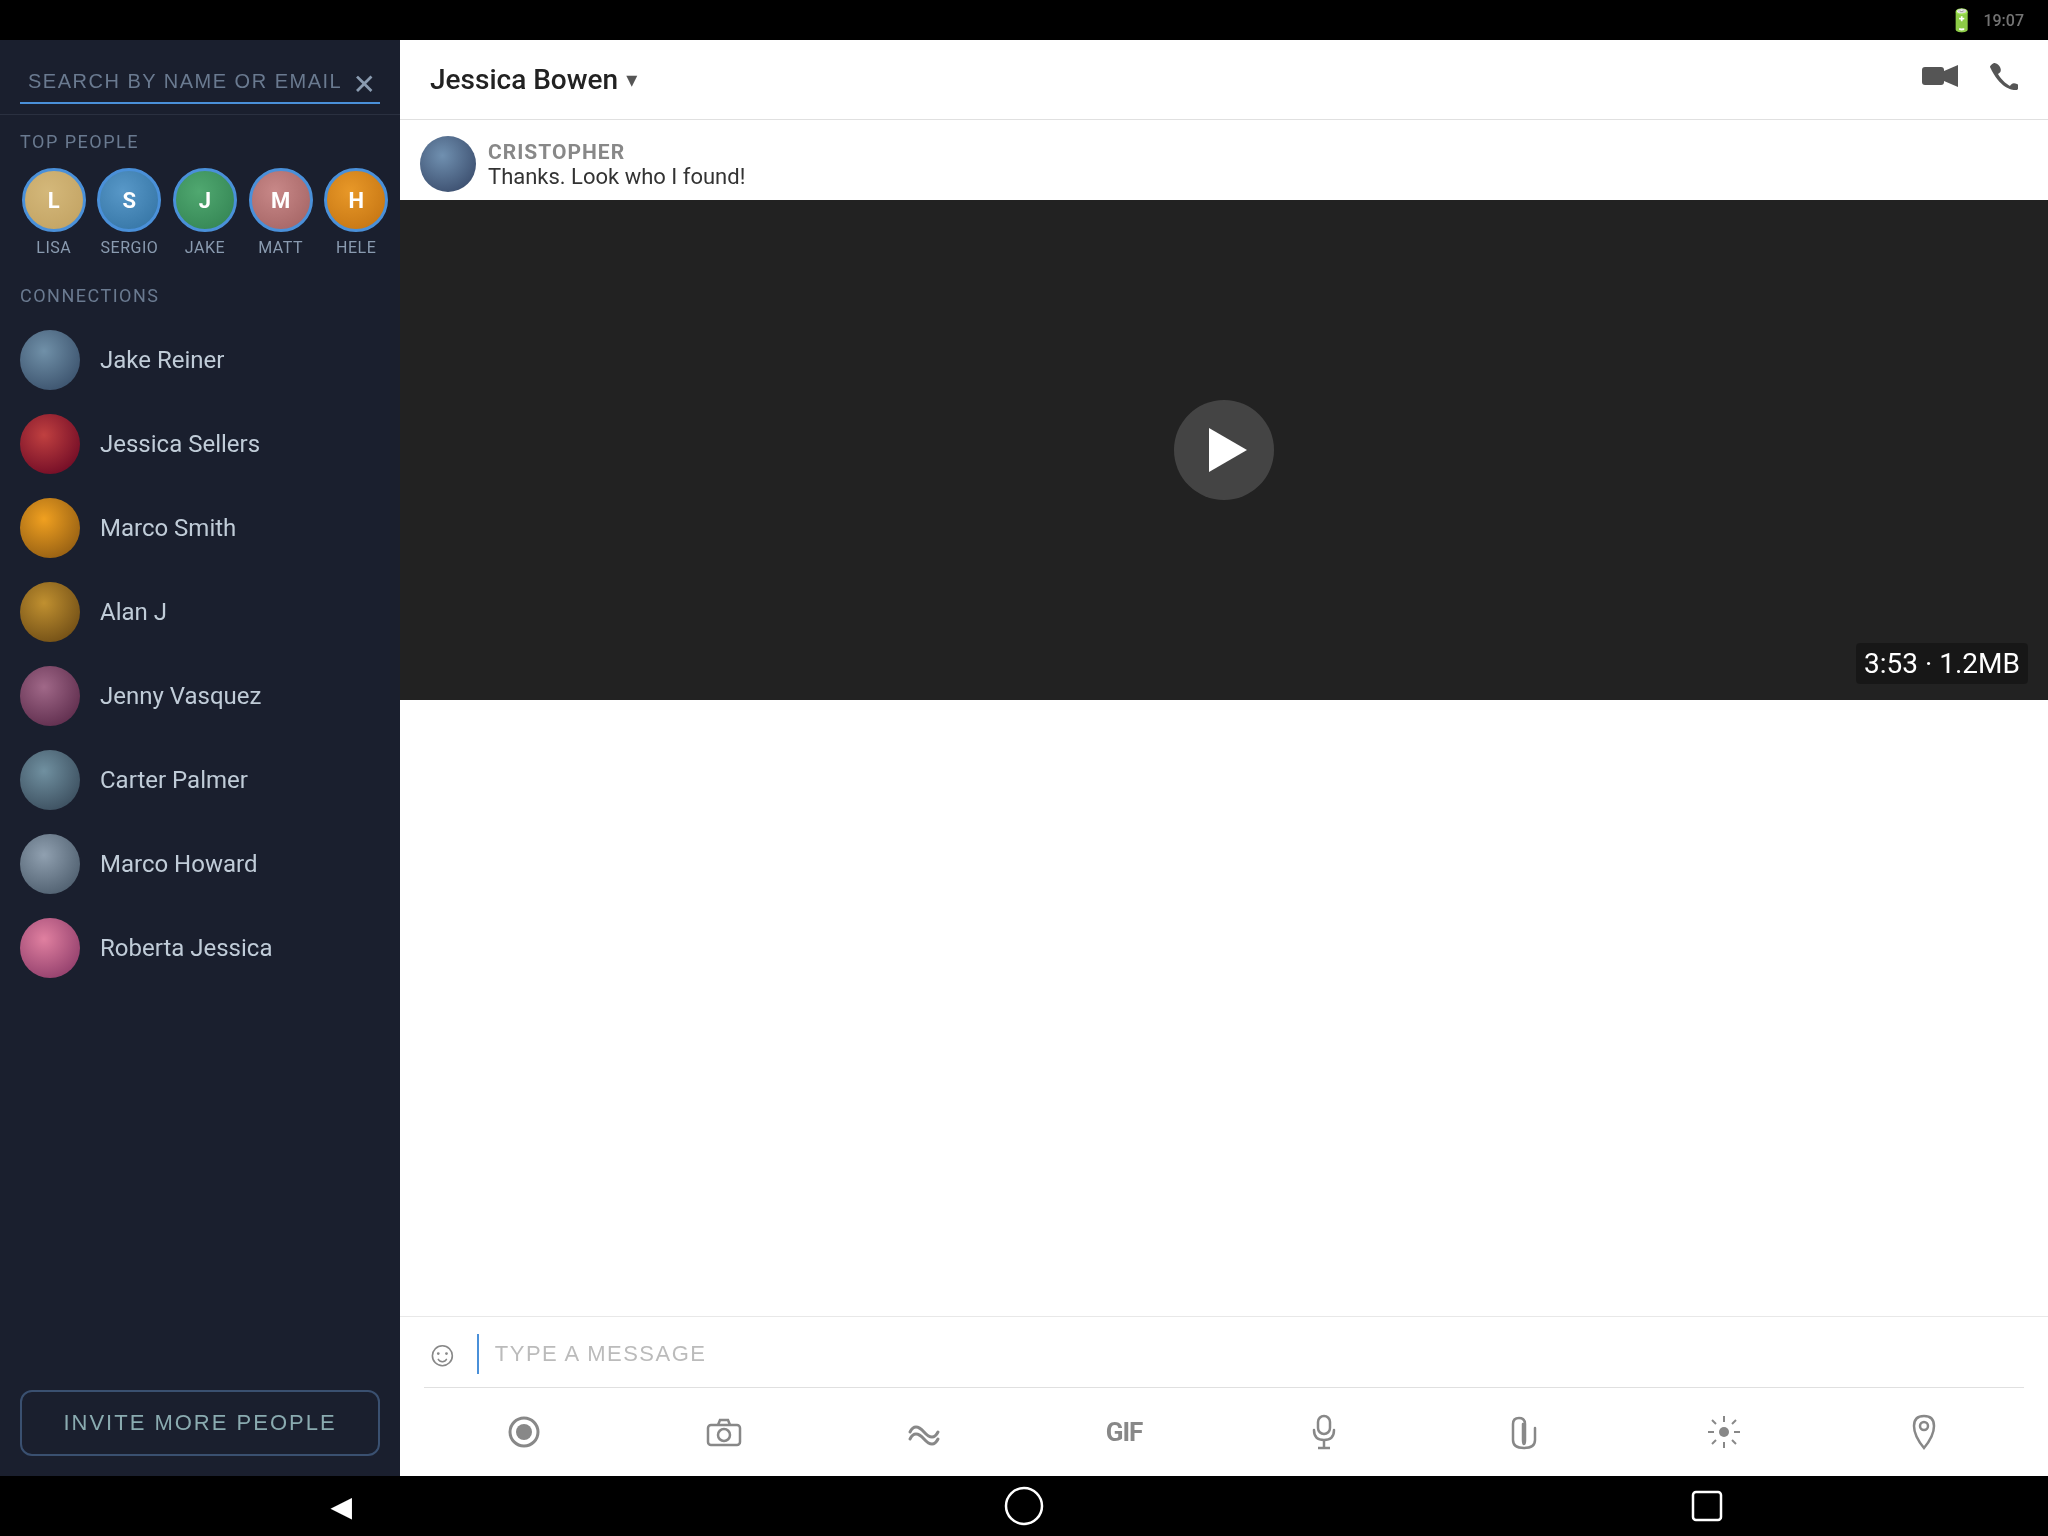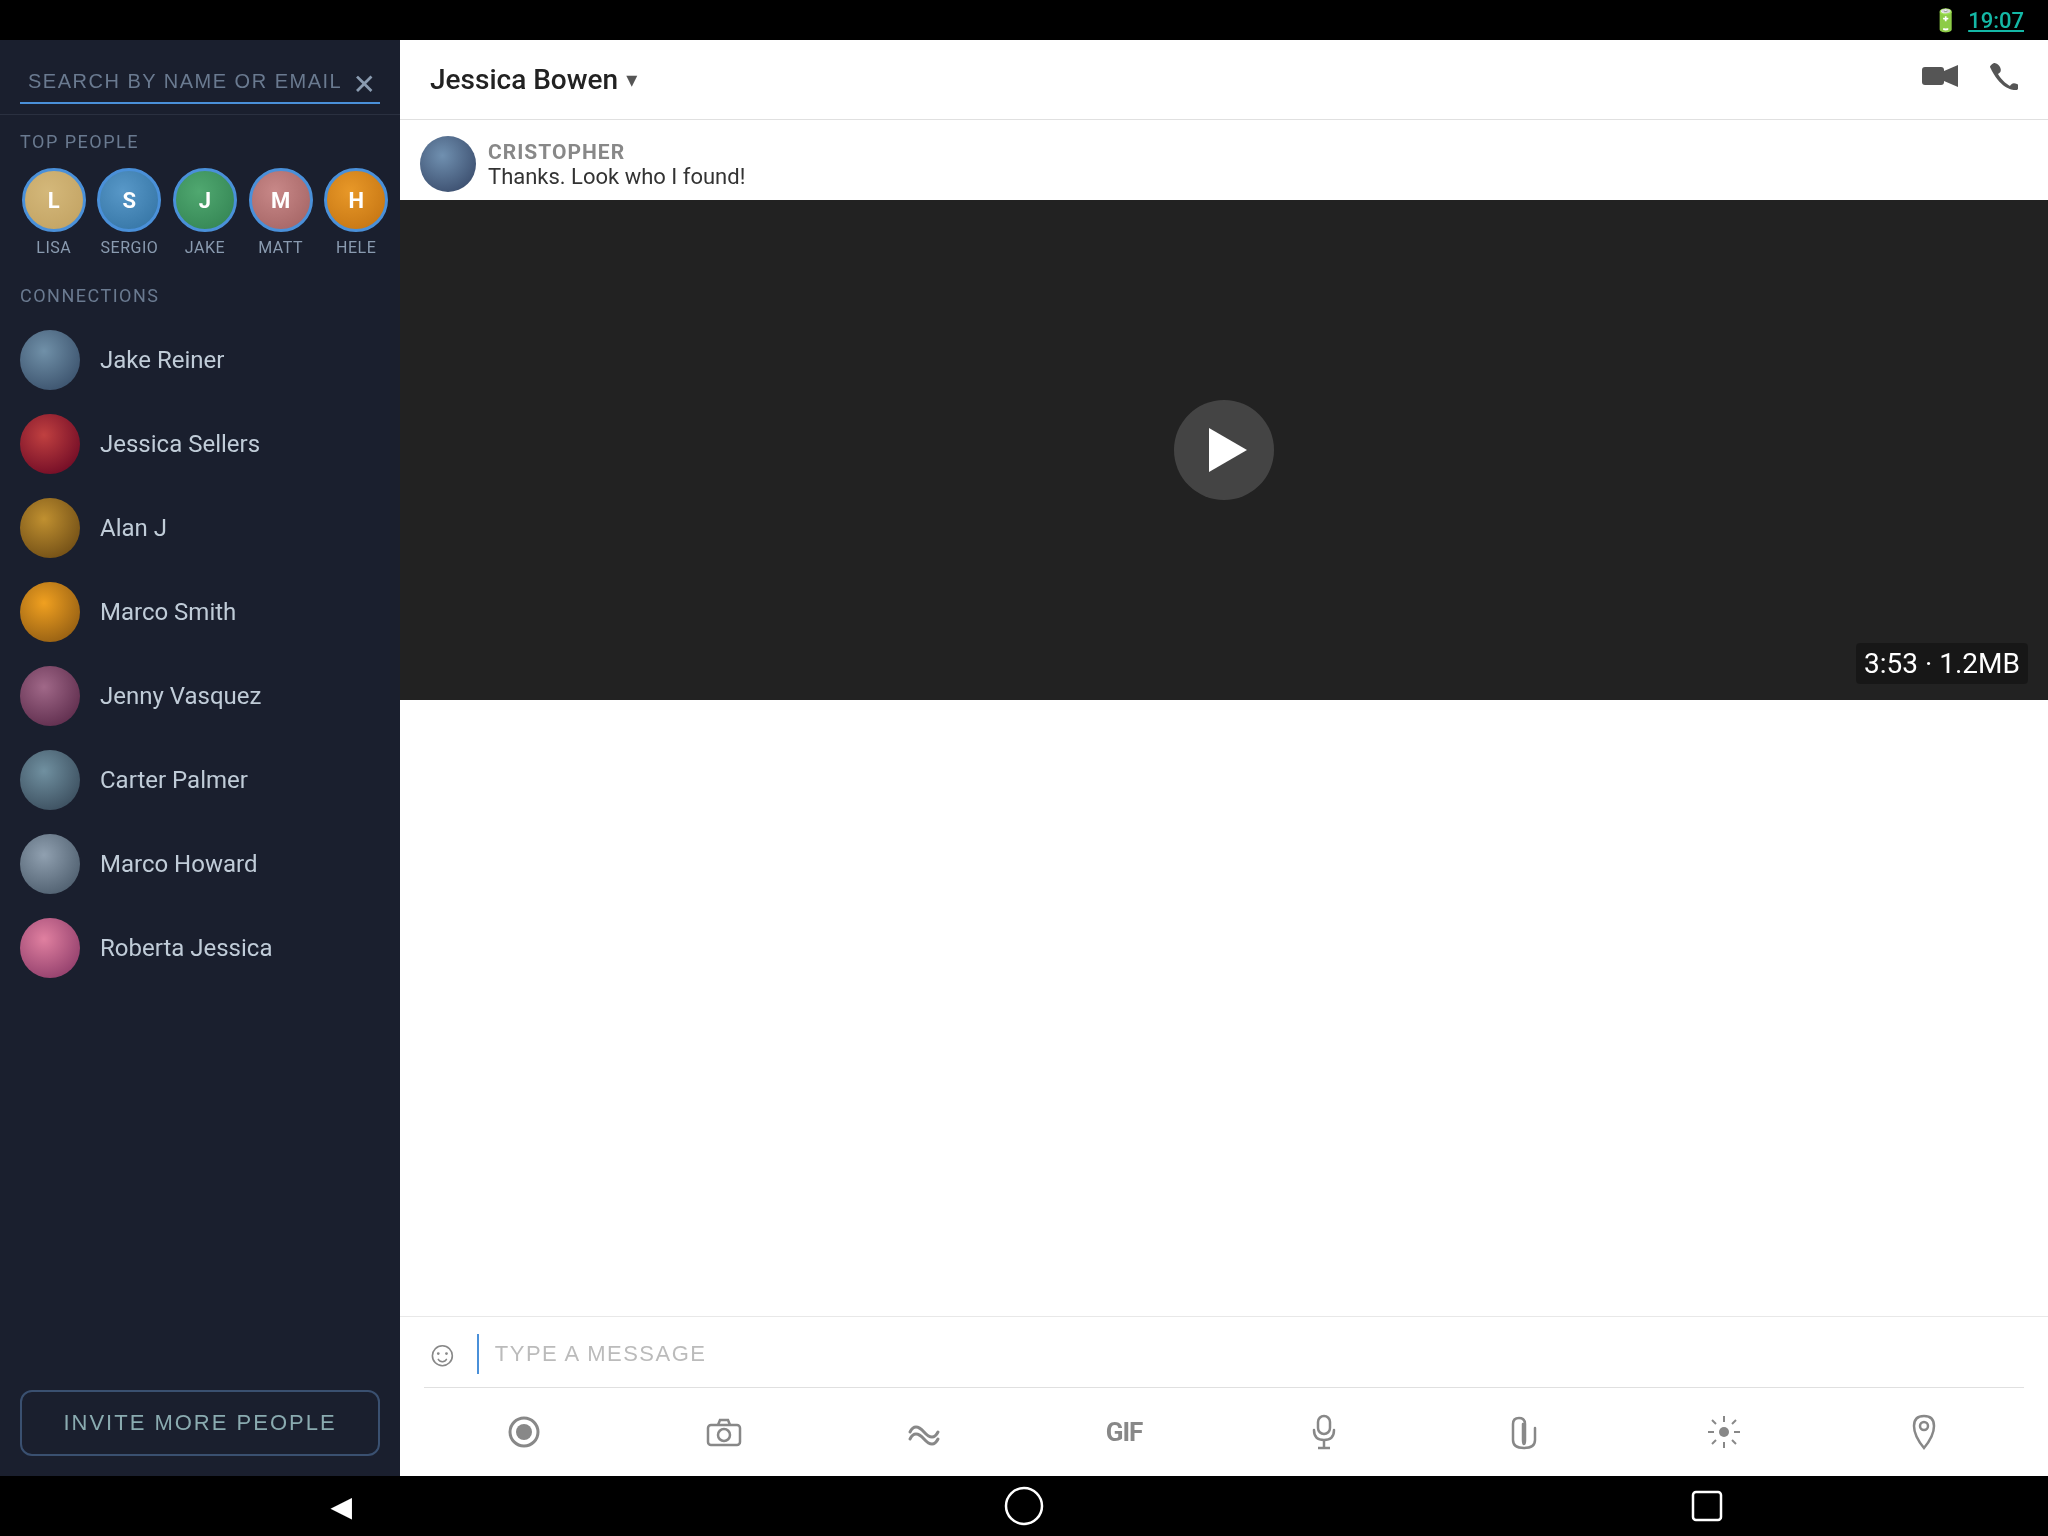--- a/index.html
+++ b/index.html
@@ -23,24 +23,23 @@
       justify-content: flex-end;
       padding: 0 24px;
       z-index: 100;
     }
     #status-bar .battery-icon {
       color: #fff;
       font-size: 22px;
       margin-right: 8px;
     }
     #status-bar .time {
-      color: #14b8a6;
-      font-size: 22px;
+      color: #737373;
+      font-size: 16px;
       font-weight: 500;
-      text-decoration: underline;
     }
 
     
     #main-layout {
       position: absolute;
       top: 40px; left: 0; right: 0; bottom: 60px;
       display: flex;
     }
 
     
@@ -483,28 +482,28 @@
     <div class="connection-avatar" style="background: radial-gradient(circle at 40% 35%, #7090a8, #304560)">
     </div>
     <span class="connection-name">Jake Reiner</span>
   </div>
           <div class="connection-item">
     <div class="connection-avatar" style="background: radial-gradient(circle at 40% 35%, #c04040, #600020)">
     </div>
     <span class="connection-name">Jessica Sellers</span>
   </div>
           <div class="connection-item">
+    <div class="connection-avatar" style="background: radial-gradient(circle at 40% 35%, #f0a020, #805010)">
+    </div>
+    <span class="connection-name">Marco Smith</span>
+  </div>
+          <div class="connection-item">
     <div class="connection-avatar" style="background: radial-gradient(circle at 40% 35%, #c09030, #604010)">
     </div>
     <span class="connection-name">Alan J</span>
-  </div>
-          <div class="connection-item">
-    <div class="connection-avatar" style="background: radial-gradient(circle at 40% 35%, #f0a020, #805010)">
-    </div>
-    <span class="connection-name">Marco Smith</span>
   </div>
           <div class="connection-item">
     <div class="connection-avatar" style="background: radial-gradient(circle at 40% 35%, #a06888, #502040)">
     </div>
     <span class="connection-name">Jenny Vasquez</span>
   </div>
           <div class="connection-item">
     <div class="connection-avatar" style="background: radial-gradient(circle at 40% 35%, #7090a0, #304050)">
     </div>
     <span class="connection-name">Carter Palmer</span>

